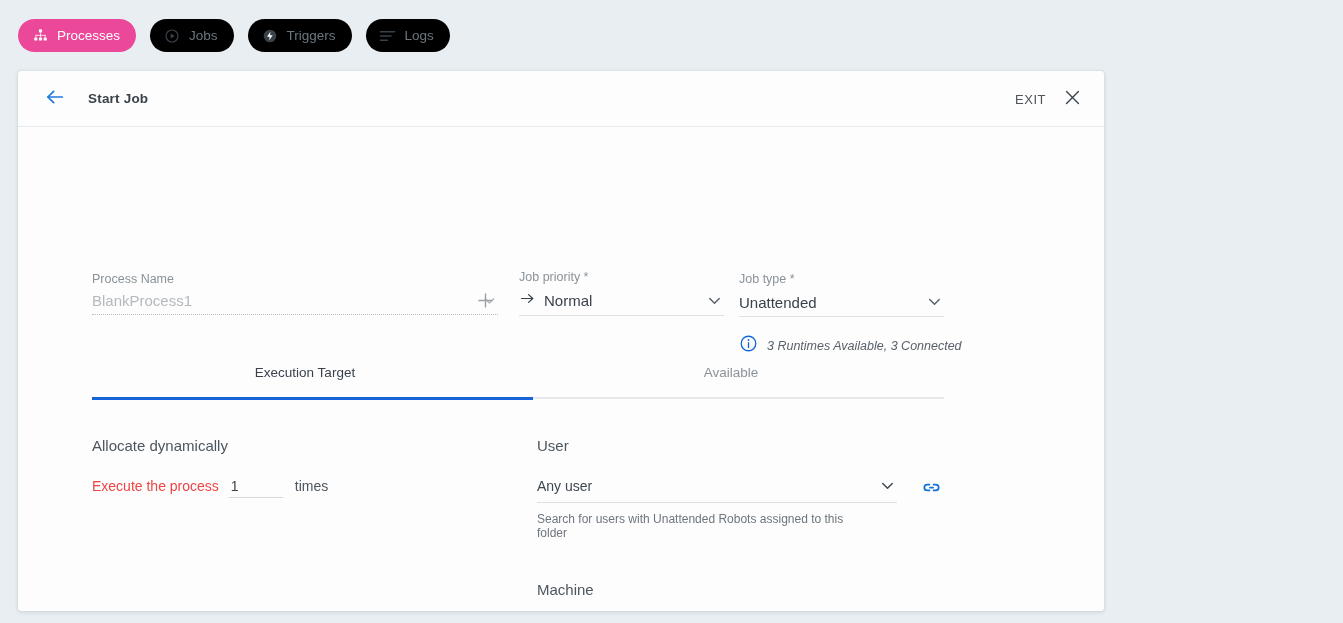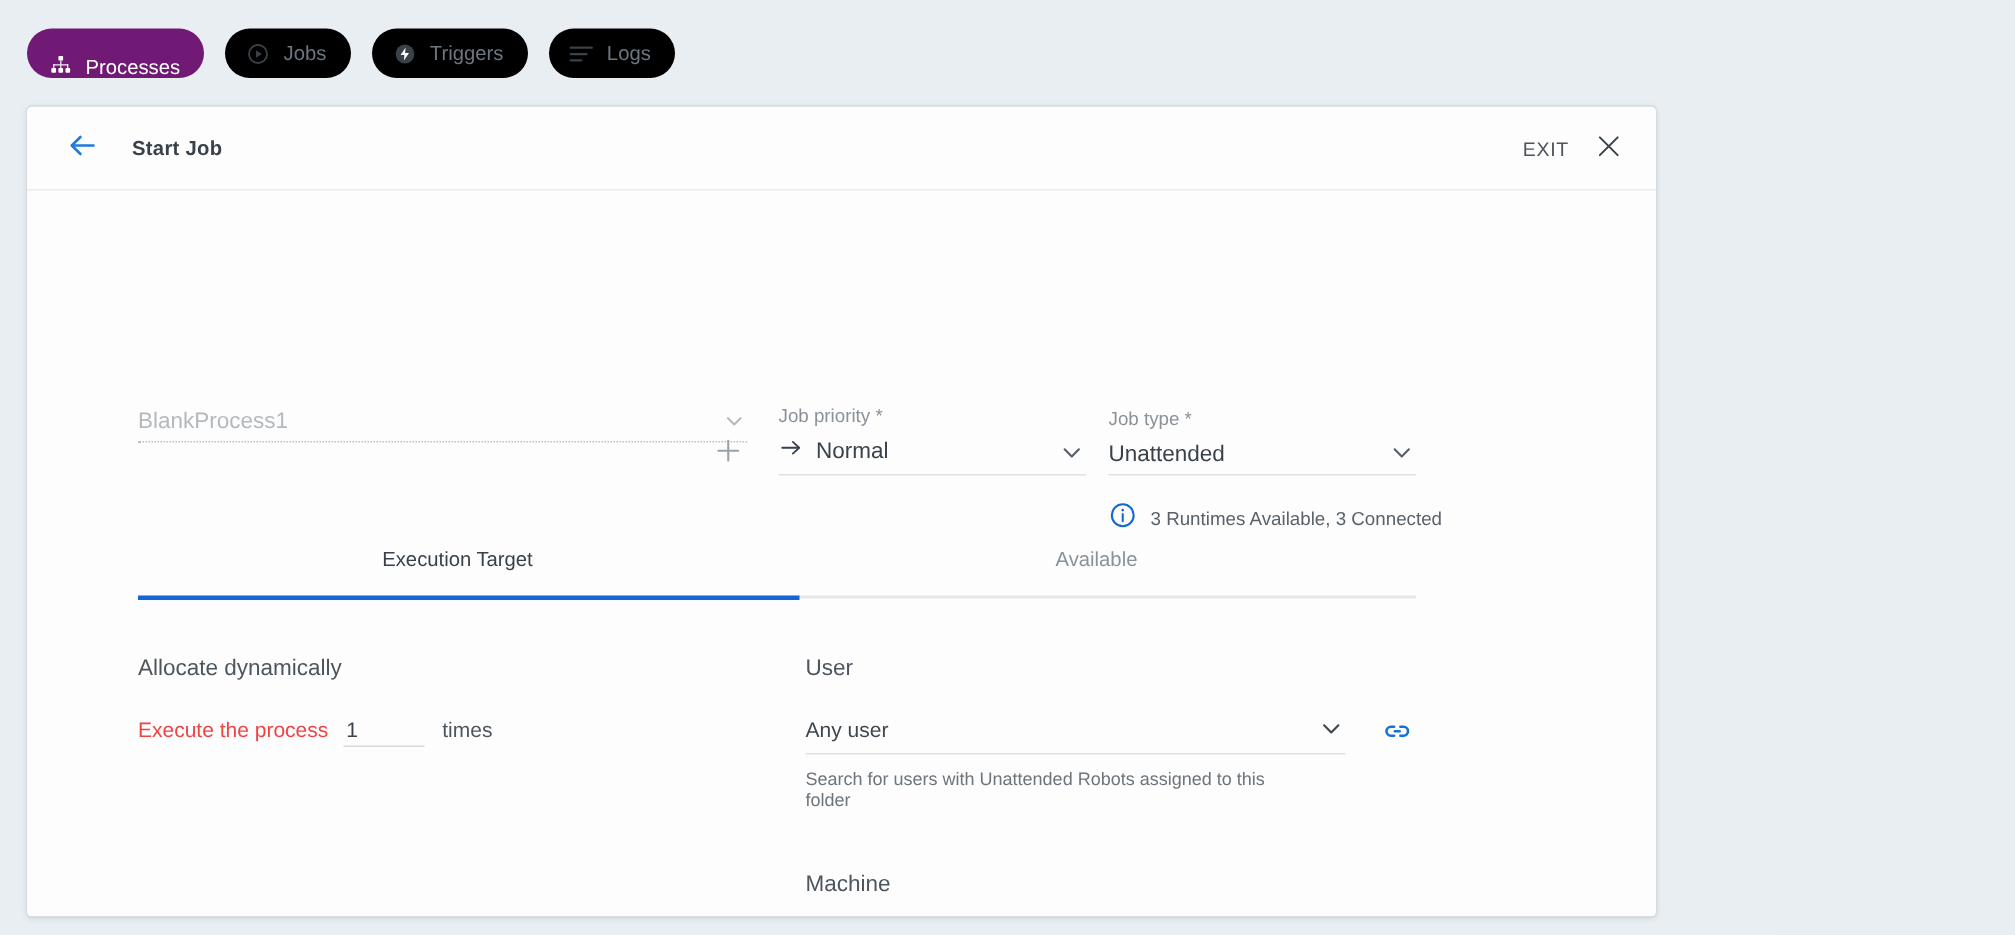--- a/index.html
+++ b/index.html
@@ -18,21 +18,21 @@
     display: flex; align-items: center; gap: 8px;
     height: 33px; padding: 0 16px 0 13px;
     border-radius: 17px;
     background: #000000;
     color: #6b7780;
     font-size: 13.5px;
     cursor: pointer;
     user-select: none;
     border: none;
   }
-  .pill.active { background: #701a75; color: #ffffff; align-items: flex-end; }
+  .pill.active { background: #ec4899; color: #ffffff; }
   .pill .glyph { display: inline-flex; align-items: center; justify-content: center; width: 18px; height: 18px; }
   .pill svg { display: block; }
 
   
   .card {
     position: absolute; left: 18px; top: 71px;
     width: 1086px; height: 540px;
     background: #fdfdfd;
     border-radius: 3px;
     box-shadow: 0 1px 4px rgba(40,60,80,0.14), 0 0 1px rgba(40,60,80,0.22);
@@ -84,21 +84,21 @@
   }
 
   
   .priority-group { position: absolute; left: 501px; top: 143px; width: 205px; }
   .solid-underline { border-bottom: 1px solid #dde1e4; }
 
   
   .jobtype-group { position: absolute; left: 721px; top: 145px; width: 205px; }
   .runtimes-row {
     position: absolute; left: 721px; top: 207px;
-    display: flex; align-items: center; gap: 9px;
+    display: flex; align-items: center; gap: 9px; font-style: italic;
   }
   .runtimes-text { font-size: 12.5px; color: #59626a; }
 
   
   .tabs { position: absolute; left: 74px; top: 238px; width: 852px; }
   .tabs-row { display: flex; }
   .tab {
     flex: 1; text-align: center; font-size: 13.5px; padding-bottom: 17px;
     color: #8a9299; cursor: pointer; user-select: none;
   }
@@ -216,20 +216,21 @@
               <line x1="19.5" y1="4.5" x2="4.5" y2="19.5"></line>
             </svg>
           </span>
         </button>
       </div>
     </div>
 
     <div class="body">
 
       <div class="process-group">
+        <div class="field-label">Process Name</div>
         <div class="field-value-row process-underline">
           <span class="field-value disabled">BlankProcess1</span>
           <span class="caret">
             <svg width="17" height="17" viewBox="0 0 24 24" fill="none" stroke="#b0b6bb" stroke-width="1.8" stroke-linecap="round" stroke-linejoin="round">
               <polyline points="6,9.5 12,15.5 18,9.5"></polyline>
             </svg>
           </span>
         </div>
       </div>
       <button class="plus-btn">

